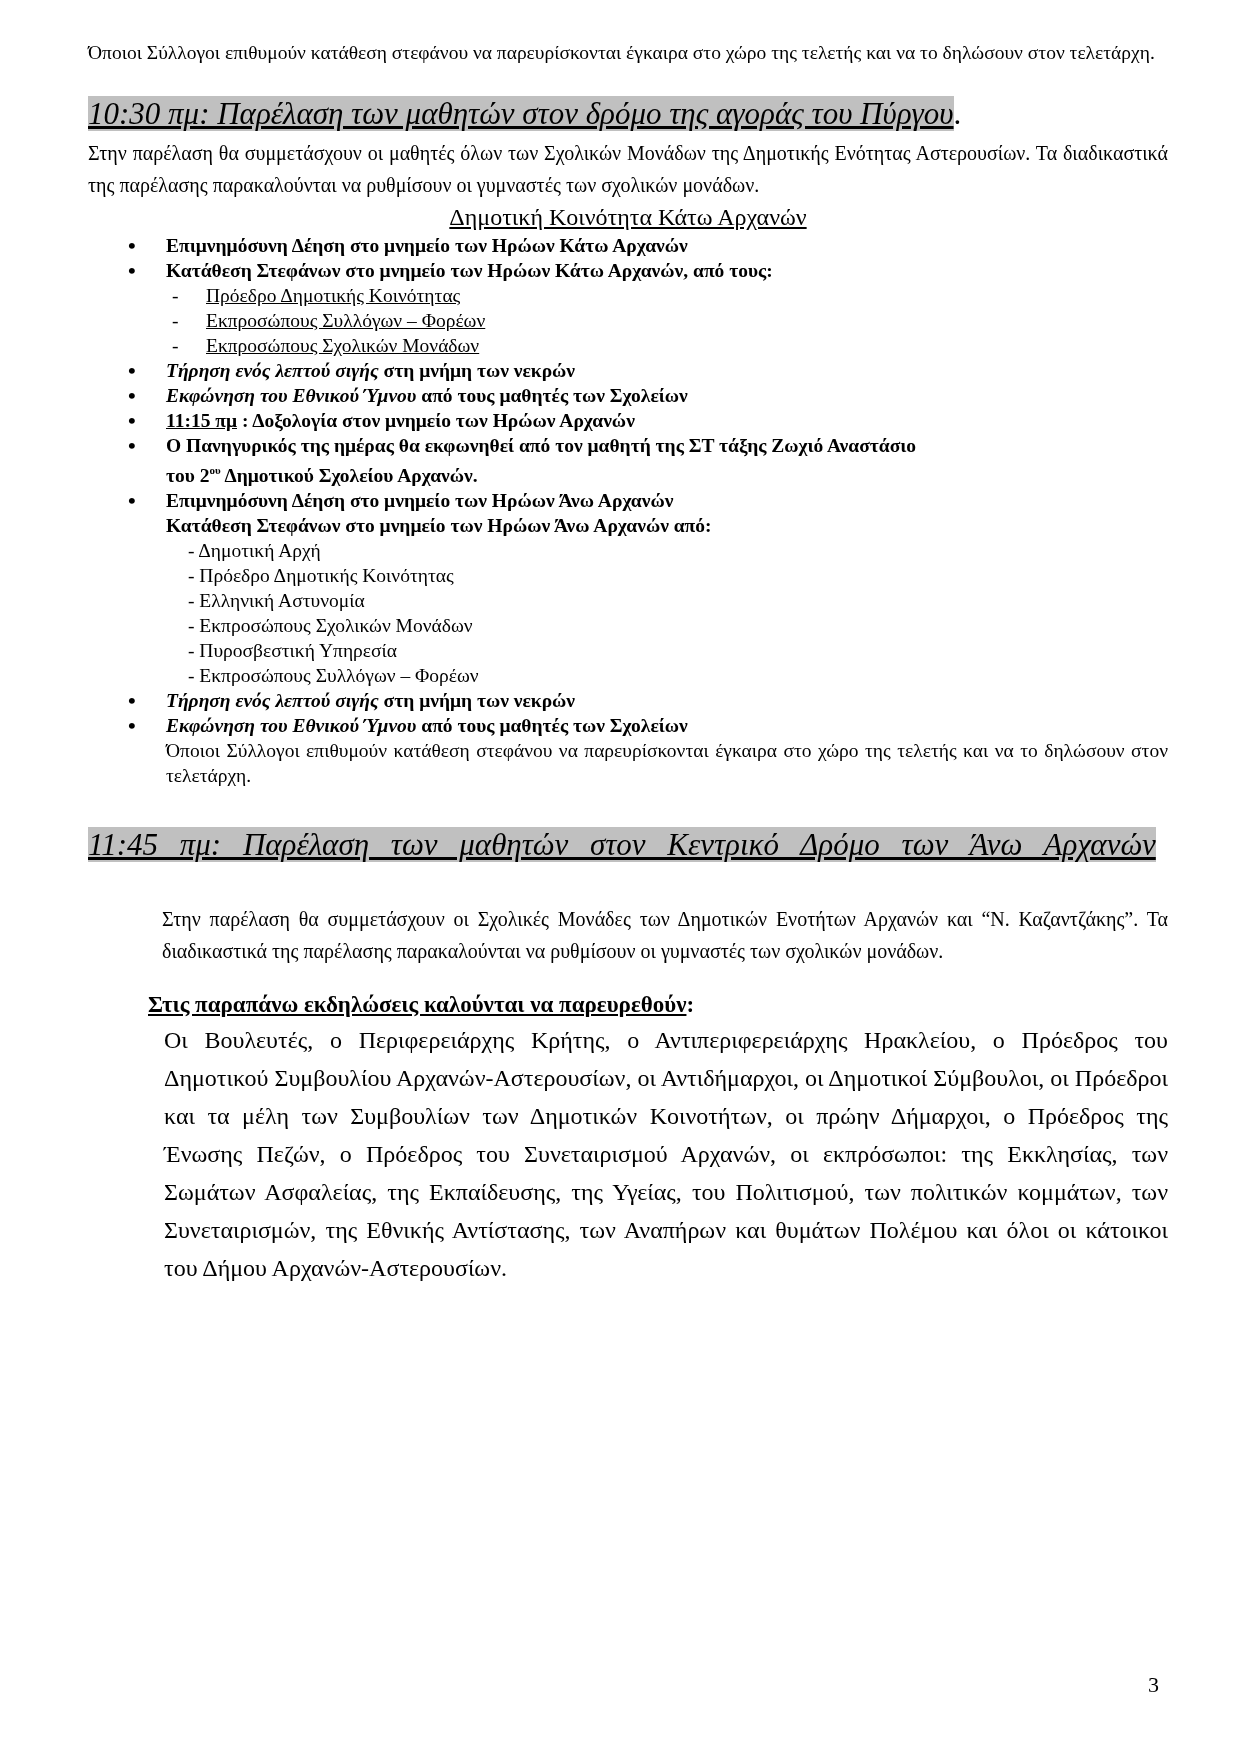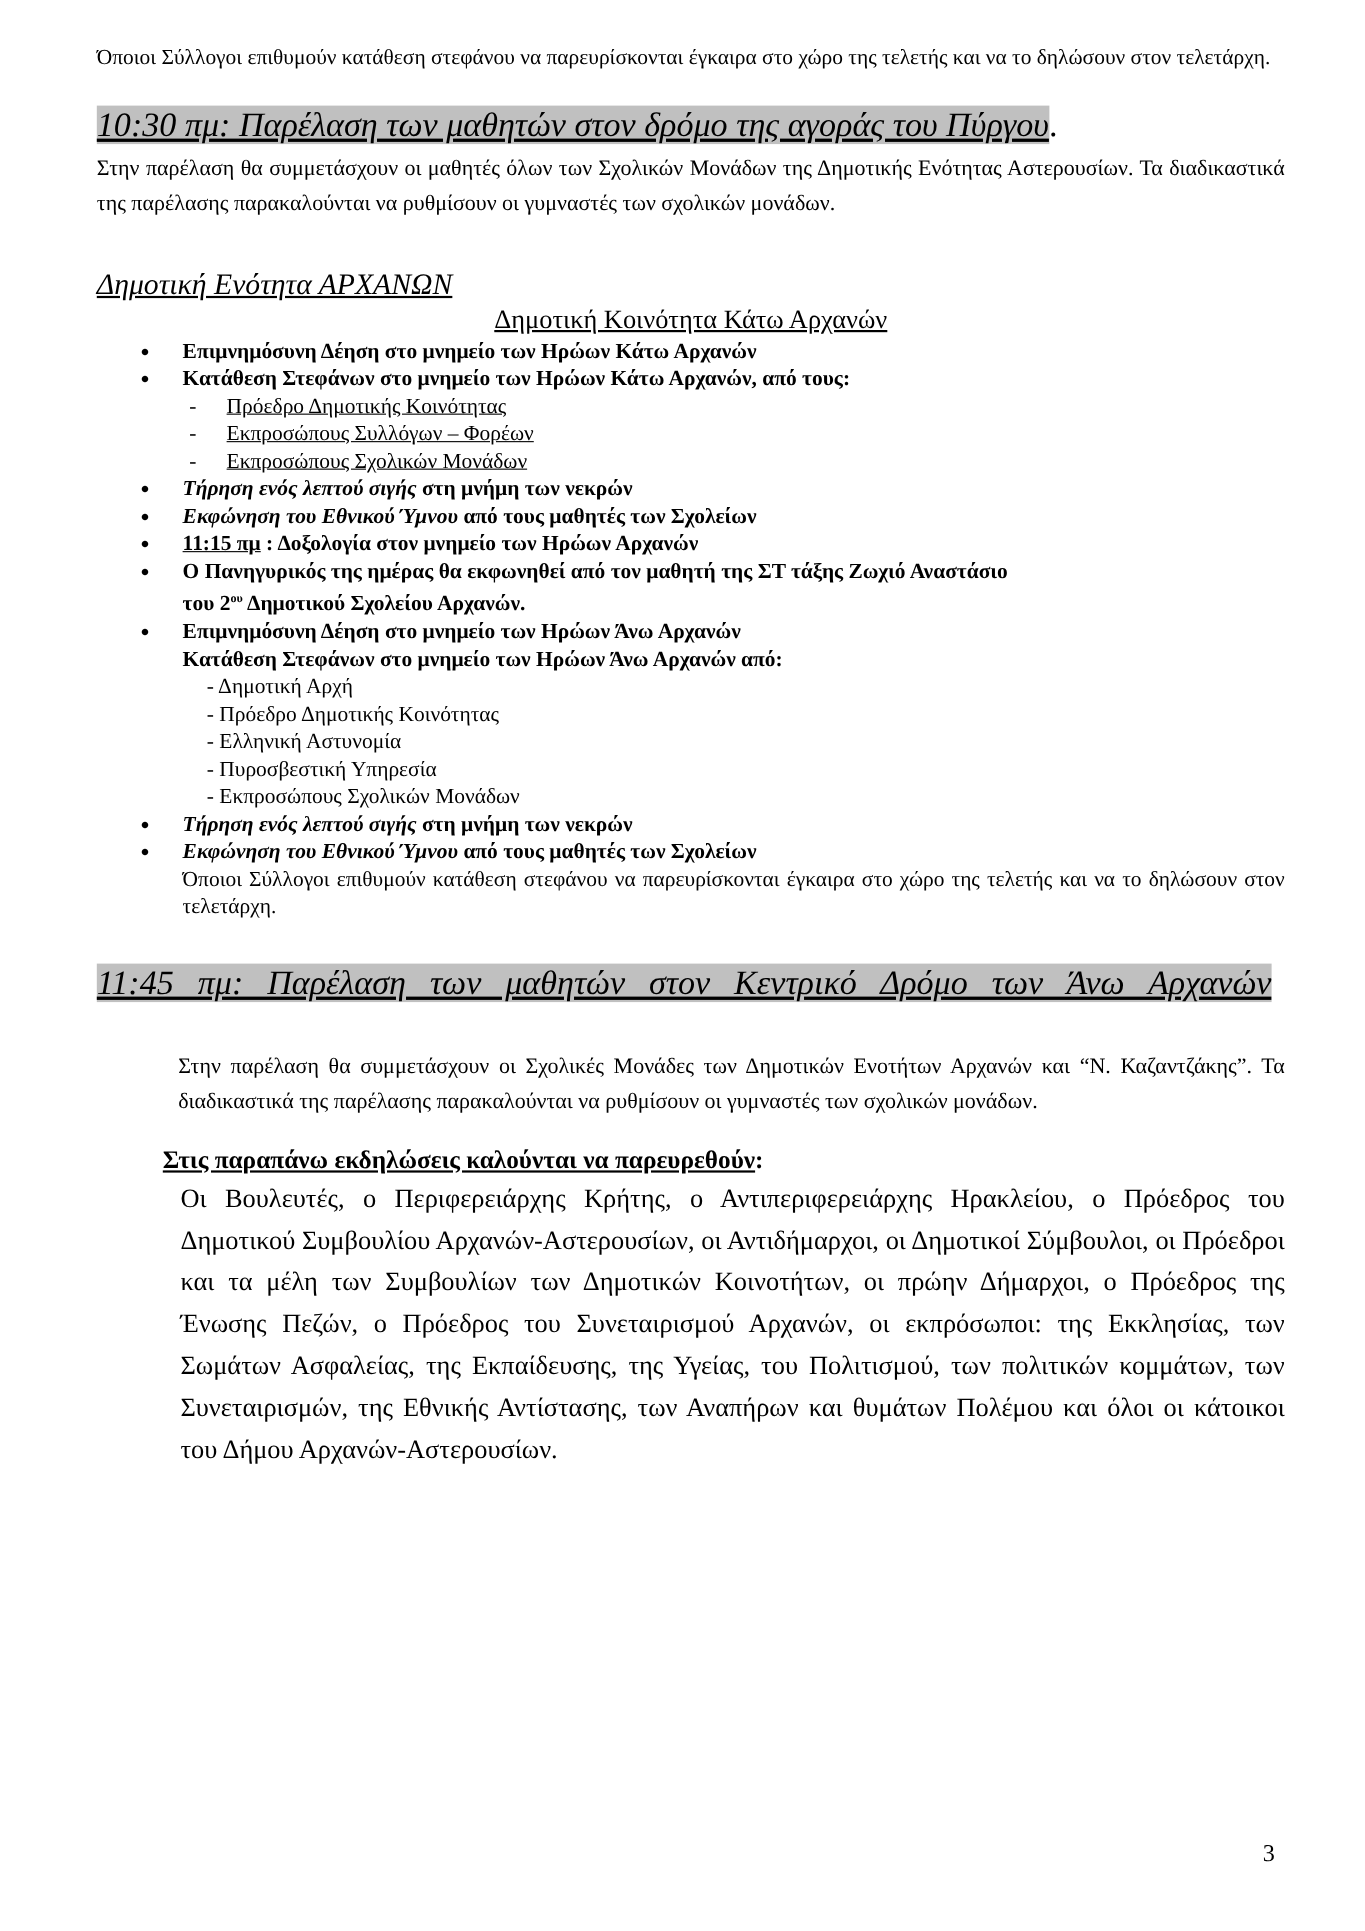--- a/index.html
+++ b/index.html
@@ -39,21 +39,20 @@
 
 <div class="page">
 
   <p class="small">Όποιοι Σύλλογοι επιθυμούν κατάθεση στεφάνου να παρευρίσκονται έγκαιρα στο χώρο της τελετής και να το δηλώσουν στον τελετάρχη.</p>
 
   <div class="heading-block">
     <span class="hl-heading">10:30 πμ: Παρέλαση των μαθητών στον δρόμο της αγοράς του Πύργου</span><span style="font-size:31px">.</span>
   </div>
   <p class="body2" style="margin-top:2px">Στην παρέλαση θα συμμετάσχουν οι μαθητές όλων των Σχολικών Μονάδων της Δημοτικής Ενότητας Αστερουσίων. Τα διαδικαστικά της παρέλασης παρακαλούνται να ρυθμίσουν οι γυμναστές των σχολικών μονάδων.</p>
 
-  <div class="section-title">Δημοτική Ενότητα ΑΡΧΑΝΩΝ</div>
 
   <div class="centered-title">Δημοτική Κοινότητα Κάτω Αρχανών</div>
   <ul class="bullets">
     <li class="b">
       <span>Επιμνημόσυνη Δέηση στο μνημείο των Ηρώων Κάτω Αρχανών</span>
     </li>
     <li class="b">
       <span class="b">Κατάθεση Στεφάνων</span><span> στο μνημείο των Ηρώων Κάτω Αρχανών, από τους:</span>
     </li>
   </ul>
@@ -81,22 +80,23 @@
     </li>
     <li class="b">
       <span class="b">Επιμνημόσυνη Δέηση</span><span> στο μνημείο των Ηρώων Άνω Αρχανών</span><br>
       <span class="b">Κατάθεση Στεφάνων</span><span> στο μνημείο των Ηρώων Άνω Αρχανών από:</span>
     </li>
   </ul>
   <ul class="dash2">
     <li>- Δημοτική Αρχή</li>
     <li>- Πρόεδρο Δημοτικής Κοινότητας</li>
     <li>- Ελληνική Αστυνομία</li>
+    <li>- Εκπροσώπους Σχολικών Μονάδων</li>
     <li>- Πυροσβεστική Υπηρεσία</li>
-    <li>- Εκπροσώπους Σχολικών Μονάδων</li>
+    <li>- Εκπροσώπους Συλλόγων – Φορέων</li>
   </ul>
   <ul class="bullets">
     <li class="b">
       <span class="bi">Τήρηση ενός λεπτού σιγής</span><span> στη μνήμη των νεκρών</span>
     </li>
     <li class="b">
       <span class="bi">Εκφώνηση του Εθνικού Ύμνου</span><span> από τους μαθητές των Σχολείων</span>
     </li>
     <li style="text-align:justify">
       <span>Όποιοι Σύλλογοι επιθυμούν κατάθεση στεφάνου να παρευρίσκονται έγκαιρα στο χώρο της τελετής και να το δηλώσουν στον τελετάρχη.</span>

